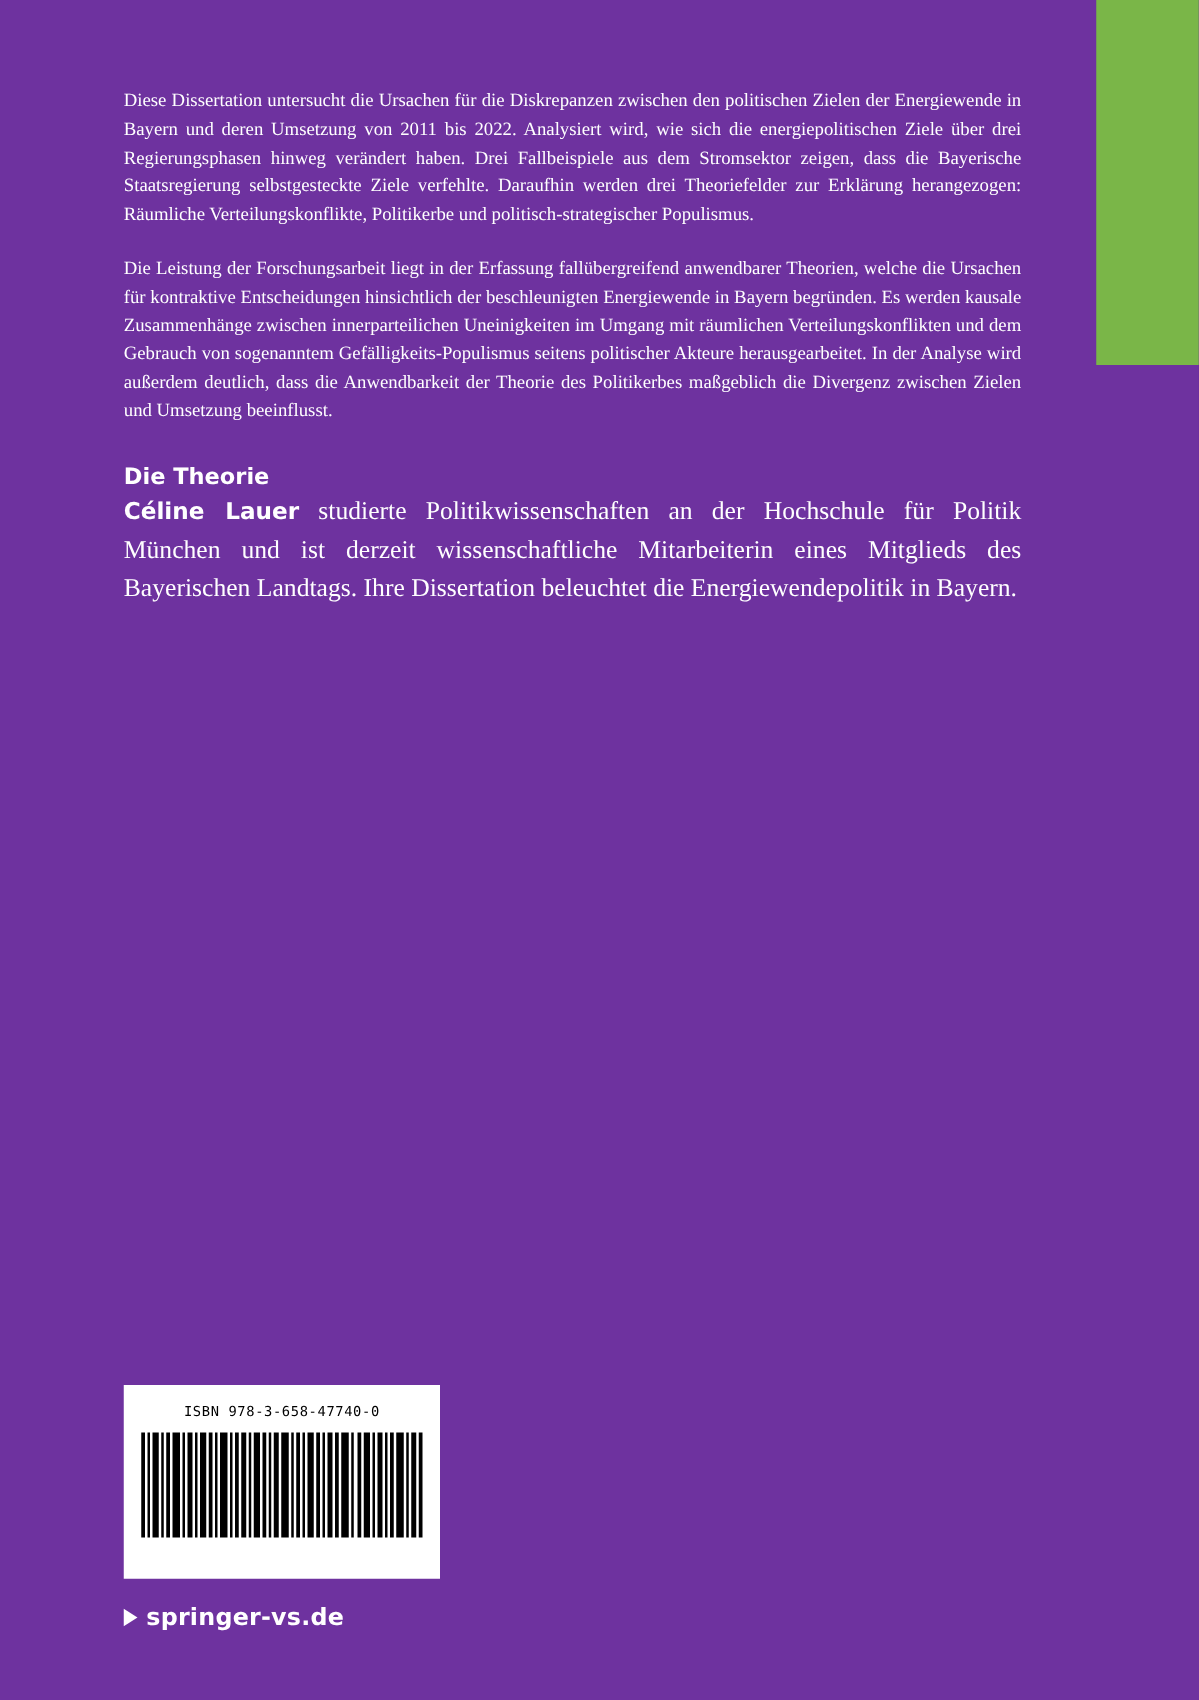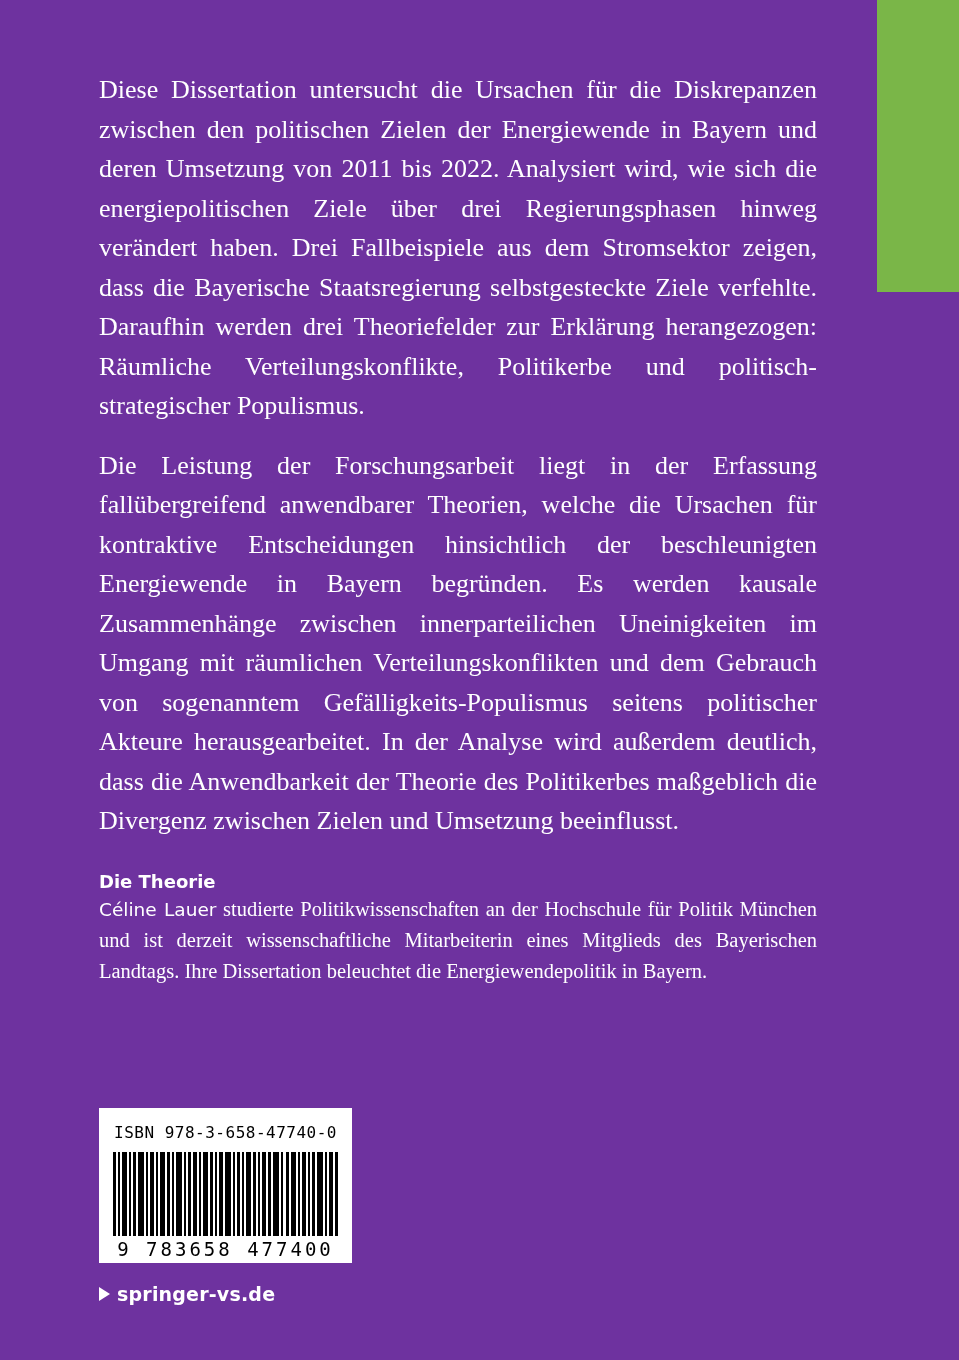--- a/index.html
+++ b/index.html
@@ -38,21 +38,21 @@
     font-family: "DejaVu Sans", sans-serif;
     font-weight: bold;
     font-size: 25px;
     color: #7ab648;
     letter-spacing: 0.1px;
     margin: 0 0 22px 0;
     line-height: 1.2;
   }
   p.blurb {
     color: #ffffff;
-    font-size: 26px;
+    font-size: 15px;
     line-height: 1.52;
     text-align: justify;
     text-justify: inter-word;
     margin: 0 0 20px 0;
     hyphens: manual;
   }
   .author-head {
     font-family: "DejaVu Sans", sans-serif;
     font-weight: bold;
     color: #ffffff;
@@ -61,37 +61,37 @@
   }
   .author-body {
     color: #ffffff;
     font-size: 20.5px;
     line-height: 1.52;
     text-align: justify;
     margin: 0;
   }
   .author-name {
     font-family: "DejaVu Sans", sans-serif;
-    font-weight: normal;
+    font-weight: bold;
     font-size: 18.5px;
   }
   
   .barcode-box {
     position: absolute;
     left: 99px;
     top: 1108px;
     width: 253px;
     height: 155px;
     background: #ffffff;
     box-sizing: border-box;
     padding: 10px 0 0 0;
   }
   .isbn-text {
     font-family: "DejaVu Sans Mono", monospace;
-    font-size: 16px;
+    font-size: 11px;
     color: #000000;
     text-align: center;
     letter-spacing: 0.5px;
     margin-top: 5px;
   }
   .bars {
     margin: 10px auto 0 auto;
     width: 225px;
     height: 84px;
     display: flex;
@@ -189,21 +189,20 @@
       <span style="width:5px"></span>
         <span style="width:2px"></span>
         <span style="width:4px"></span>
       <span style="width:2px"></span>
         <span style="width:3px"></span>
         <span style="width:6px"></span>
       <span style="width:2px"></span>
         <span style="width:4px"></span>
         <span style="width:3px"></span>
     </div>
-    <div class="ean-digits">9 783658 477400</div>
   </div>
 
   <div class="imprint">
     <span class="tri"></span>
     <span class="imprint-text">springer-vs.de</span>
   </div>
 
 </div>
 
 </body></html>

